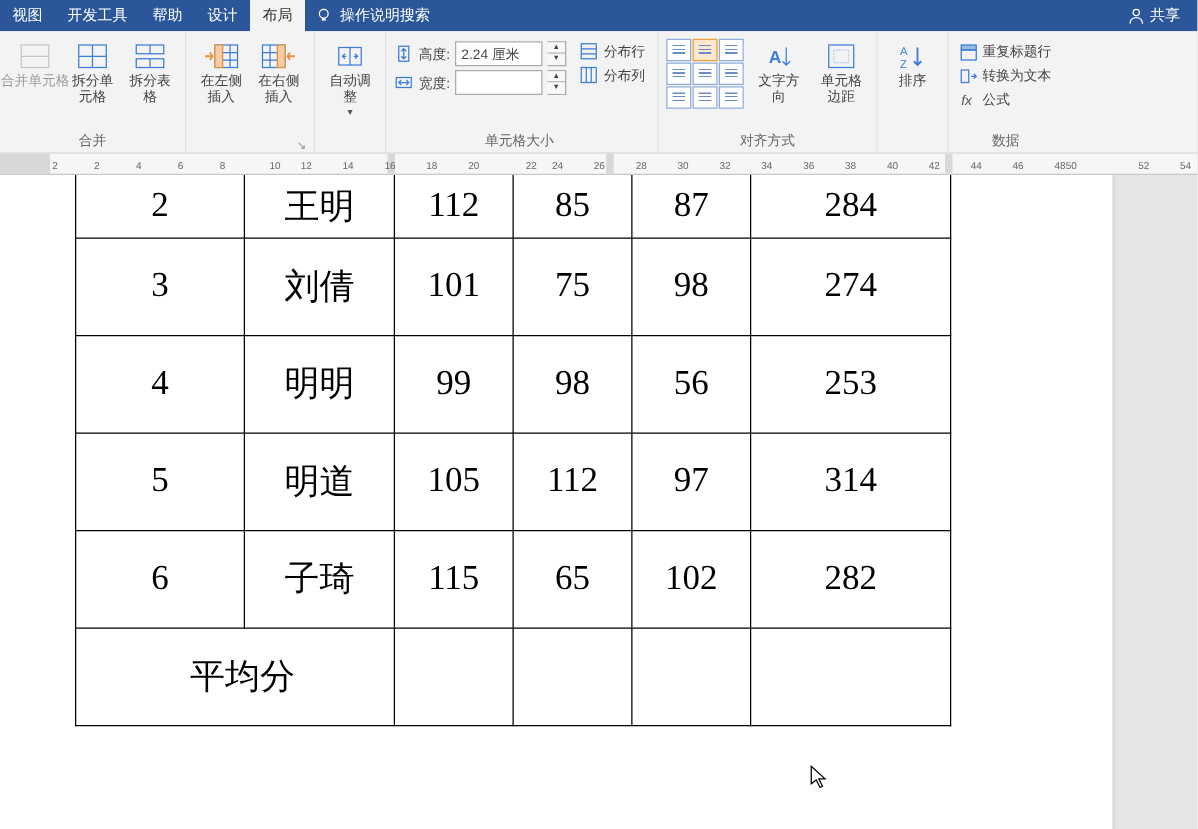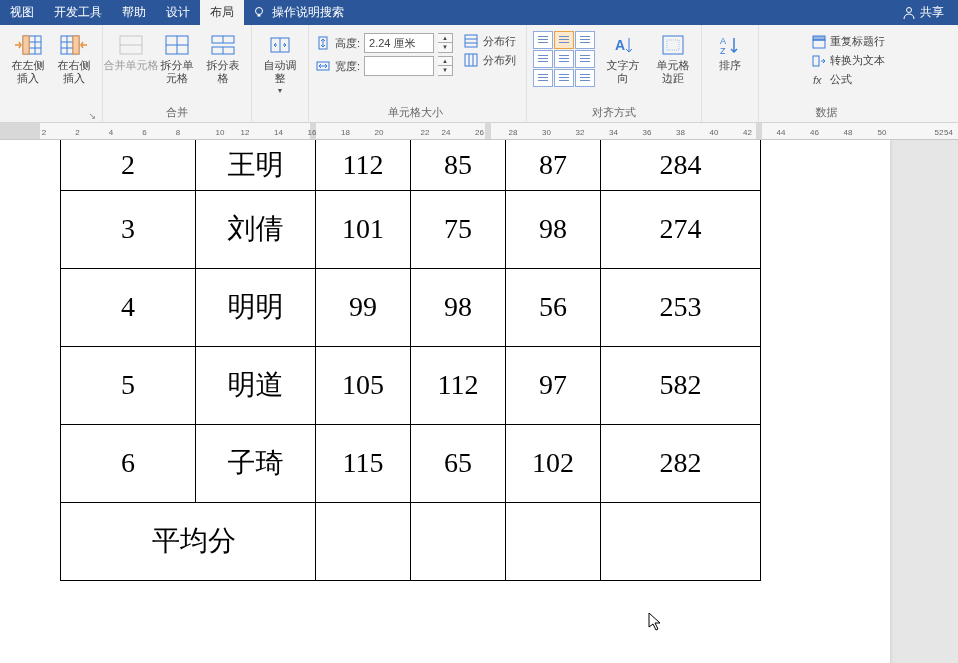--- a/index.html
+++ b/index.html
@@ -31,21 +31,21 @@
     .spinner-input { width: 70px; height: 20px; border: 1px solid #ababab; background: white; font-size: 11px; padding: 0 4px; display: flex; align-items: center; }
     .spinner-btns { display: flex; flex-direction: column; border: 1px solid #ababab; border-left: none; }
     .spinner-btns div { width: 14px; height: 9px; font-size: 6px; text-align: center; line-height: 9px; background: #f8f8f8; border-bottom: 1px solid #ababab; cursor: pointer; }
     .spinner-btns div:last-child { border-bottom: none; }
     
     .align-grid { display: grid; grid-template-columns: repeat(3, 20px); grid-template-rows: repeat(3, 18px); gap: 1px; }
     .align-cell { border: 1px solid #8faadc; background: white; cursor: pointer; display: flex; align-items: center; justify-content: center; }
     .align-cell.sel { background: #fde8cd; border-color: #e8a33d; }
     .align-inner { width: 10px; height: 8px; background: repeating-linear-gradient(to bottom, #6a8cc7 0 1px, transparent 1px 3px); }
     
-    .data-items { display: flex; flex-direction: column; gap: 2px; font-size: 11px; color: #444; padding-top: 2px; margin-left: 44px; }
+    .data-items { display: flex; flex-direction: column; gap: 2px; font-size: 11px; color: #444; padding-top: 2px; }
     .data-item { display: flex; align-items: center; gap: 4px; cursor: pointer; padding: 1px 3px; }
     .data-item .di-icon { width: 14px; height: 14px; display: inline-block; }
     
     .ruler-h { height: 17px; background: #f6f6f6; border-bottom: 1px solid #c8c8c8; position: relative; display: flex; align-items: flex-end; font-size: 8px; color: #666; overflow: hidden; }
     .ruler-h .num { position: absolute; bottom: 2px; transform: translateX(-50%); }
     .ruler-dark { position: absolute; top: 0; bottom: 0; background: #d8d8d8; }
     
     .doc-area { background: #e6e6e6; height: calc(663px - 25px - 98px - 17px); overflow: auto; position: relative; }
     .page { background: white; width: 890px; margin: 0 0 0 0; min-height: 550px; padding: 0; box-shadow: 0 0 4px rgba(0,0,0,0.15); }
     
@@ -90,20 +90,56 @@
         </svg>
     </span>
     <span>共享</span>
   </div>
 </div>
 
 <div class="ribbon">
 
   <div class="ribbon-group">
     <div class="ribbon-group-content">
+      <div class="big-btn disabled">
+        <span class="icon-lg">
+          <svg width="26" height="22">
+              <rect x="2" y="2" width="22" height="18" fill="none" stroke="#999"></rect>
+              <line x1="2" y1="11" x2="24" y2="11" stroke="#999"></line>
+            </svg>
+        </span>
+        <span class="lbl" style="word-break:keep-all;">合并单元格</span>
+      </div>
+      <div class="big-btn">
+        <span class="icon-lg">
+          <svg width="26" height="22">
+              <rect x="2" y="2" width="22" height="18" fill="none" stroke="#3b7dd8"></rect>
+              <line x1="13" y1="2" x2="13" y2="20" stroke="#3b7dd8"></line>
+              <line x1="2" y1="11" x2="24" y2="11" stroke="#3b7dd8"></line>
+            </svg>
+        </span>
+        <span class="lbl">拆分单元格</span>
+      </div>
+      <div class="big-btn">
+        <span class="icon-lg">
+          <svg width="26" height="22">
+              <rect x="2" y="2" width="22" height="7" fill="none" stroke="#3b7dd8"></rect>
+              <rect x="2" y="13" width="22" height="7" fill="none" stroke="#3b7dd8"></rect>
+              <line x1="13" y1="2" x2="13" y2="9" stroke="#3b7dd8"></line>
+              <line x1="13" y1="13" x2="13" y2="20" stroke="#3b7dd8"></line>
+            </svg>
+        </span>
+        <span class="lbl">拆分表格</span>
+      </div>
+    </div>
+    <div class="ribbon-group-label">合并</div>
+  </div>
+
+  <div class="ribbon-group">
+    <div class="ribbon-group-content">
       <div class="big-btn">
         <span class="icon-lg">
           <svg width="30" height="22">
               <rect x="10" y="2" width="18" height="18" fill="none" stroke="#3b7dd8" stroke-width="1"></rect>
               <line x1="16" y1="2" x2="16" y2="20" stroke="#3b7dd8"></line>
               <line x1="22" y1="2" x2="22" y2="20" stroke="#3b7dd8"></line>
               <line x1="10" y1="8" x2="28" y2="8" stroke="#3b7dd8"></line>
               <line x1="10" y1="14" x2="28" y2="14" stroke="#3b7dd8"></line>
               <rect x="10" y="2" width="6" height="18" fill="#f8cba5" stroke="#e8943d"></rect>
               <path d="M2 11 L8 11 M6 8 L8 11 L6 14" stroke="#e8943d" fill="none" stroke-width="1.5"></path>
@@ -122,56 +158,20 @@
               <rect x="14" y="2" width="6" height="18" fill="#f8cba5" stroke="#e8943d"></rect>
               <path d="M28 11 L22 11 M24 8 L22 11 L24 14" stroke="#e8943d" fill="none" stroke-width="1.5"></path>
             </svg>
         </span>
         <span class="lbl">在右侧插入</span>
       </div>
     </div>
     <div class="ribbon-group-label">
         <span class="expand">↘</span>
       </div>
-  </div>
-
-  <div class="ribbon-group">
-    <div class="ribbon-group-content">
-      <div class="big-btn disabled">
-        <span class="icon-lg">
-          <svg width="26" height="22">
-              <rect x="2" y="2" width="22" height="18" fill="none" stroke="#999"></rect>
-              <line x1="2" y1="11" x2="24" y2="11" stroke="#999"></line>
-            </svg>
-        </span>
-        <span class="lbl" style="word-break:keep-all;">合并单元格</span>
-      </div>
-      <div class="big-btn">
-        <span class="icon-lg">
-          <svg width="26" height="22">
-              <rect x="2" y="2" width="22" height="18" fill="none" stroke="#3b7dd8"></rect>
-              <line x1="13" y1="2" x2="13" y2="20" stroke="#3b7dd8"></line>
-              <line x1="2" y1="11" x2="24" y2="11" stroke="#3b7dd8"></line>
-            </svg>
-        </span>
-        <span class="lbl">拆分单元格</span>
-      </div>
-      <div class="big-btn">
-        <span class="icon-lg">
-          <svg width="26" height="22">
-              <rect x="2" y="2" width="22" height="7" fill="none" stroke="#3b7dd8"></rect>
-              <rect x="2" y="13" width="22" height="7" fill="none" stroke="#3b7dd8"></rect>
-              <line x1="13" y1="2" x2="13" y2="9" stroke="#3b7dd8"></line>
-              <line x1="13" y1="13" x2="13" y2="20" stroke="#3b7dd8"></line>
-            </svg>
-        </span>
-        <span class="lbl">拆分表格</span>
-      </div>
-    </div>
-    <div class="ribbon-group-label">合并</div>
   </div>
 
   <div class="ribbon-group">
     <div class="ribbon-group-content">
       <div class="big-btn">
         <span class="icon-lg">
           <svg width="26" height="22">
               <rect x="4" y="4" width="18" height="14" fill="none" stroke="#3b7dd8"></rect>
               <line x1="13" y1="4" x2="13" y2="18" stroke="#3b7dd8"></line>
               <path d="M7 11 L10 11 M16 11 L19 11" stroke="#3b7dd8"></path>
@@ -370,22 +370,22 @@
     <div class="num" style="left: 546.5px;">30</div>
     <div class="num" style="left: 580px;">32</div>
     <div class="num" style="left: 613.5px;">34</div>
     <div class="num" style="left: 647px;">36</div>
     <div class="num" style="left: 680.5px;">38</div>
     <div class="num" style="left: 714px;">40</div>
     <div class="num" style="left: 747.5px;">42</div>
     <div class="num" style="left: 781px;">44</div>
     <div class="num" style="left: 814.5px;">46</div>
     <div class="num" style="left: 848px;">48</div>
-    <div class="num" style="left: 882px;">50</div>
-    <div class="num" style="left: 915px; margin-left: 24px;">52</div>
+    <div class="num" style="left: 857px;">50</div>
+    <div class="num" style="left: 915px;">52</div>
     <div class="num" style="left: 948.5px; text-align: right;">54</div>
   </div>
 
 <div class="doc-area">
   <div class="page">
     <table class="doc-table">
       <tbody>
           <tr class="partial">
         <td class="col-a">2</td>
         <td class="col-b">王明</td>
@@ -409,21 +409,21 @@
         <td class="col-d">98</td>
         <td class="col-e">56</td>
         <td class="col-f">253</td>
       </tr>
       <tr>
         <td class="col-a">5</td>
         <td class="col-b">明道</td>
         <td class="col-c">105</td>
         <td class="col-d">112</td>
         <td class="col-e">97</td>
-        <td class="col-f">582</td>
+        <td class="col-f">314</td>
       </tr>
       <tr>
         <td class="col-a">6</td>
         <td class="col-b">子琦</td>
         <td class="col-c">115</td>
         <td class="col-d">65</td>
         <td class="col-e">102</td>
         <td class="col-f">282</td>
       </tr>
       <tr class="avg-row">

